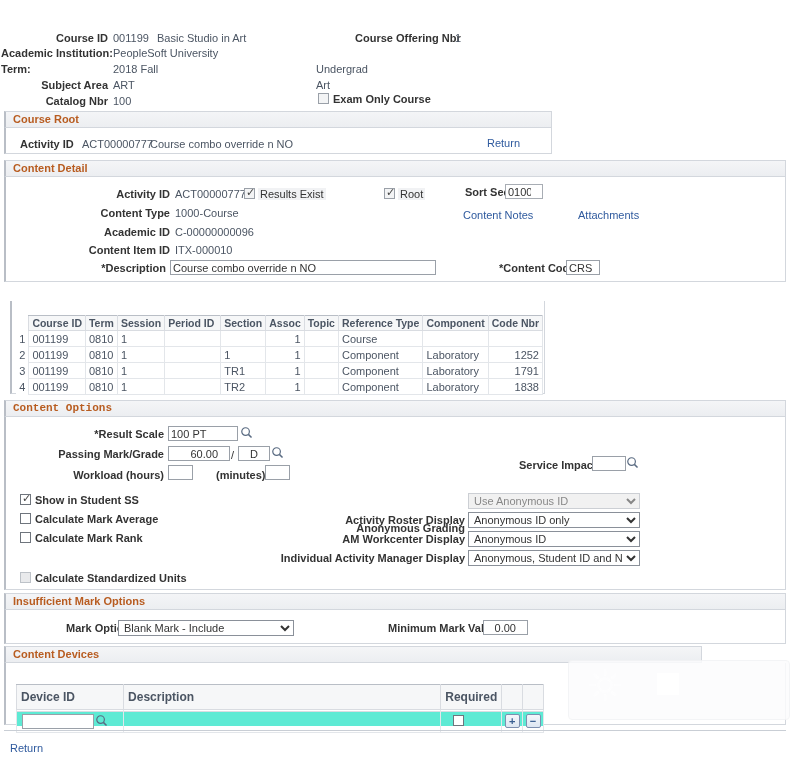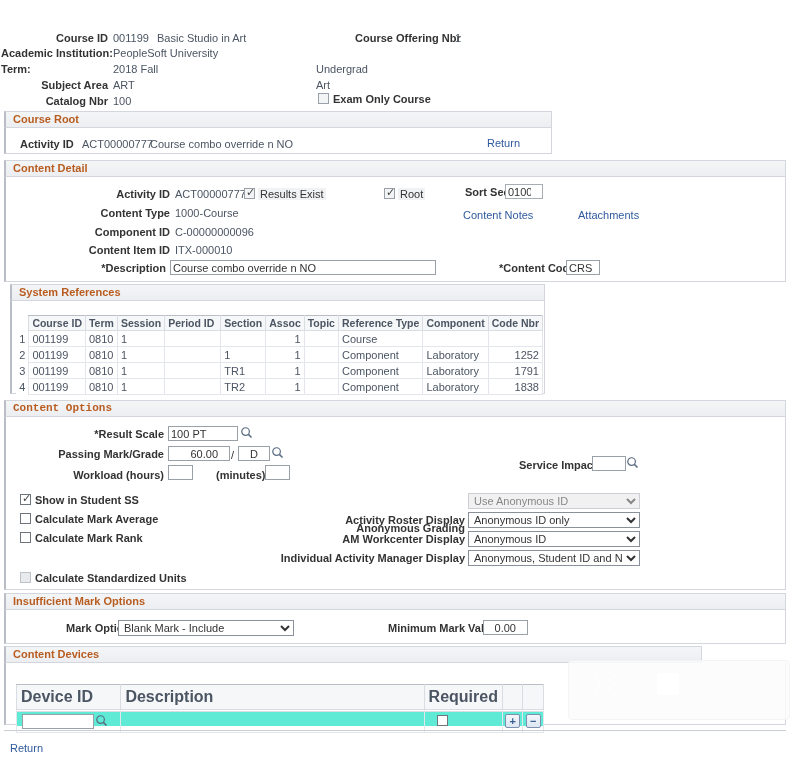--- a/index.html
+++ b/index.html
@@ -112,21 +112,21 @@
     text-align:right; border:none; color:#4b5563; padding-right:3px;
   }
   table.grid th.rownumh { border:none; background:transparent; }
   table.grid td.num { text-align:right; }
 
   
   table.dev { position:absolute; border-collapse:collapse; font-size:11px; }
   table.dev th {
     background:#f6f7f8; color:#4b5563; font-weight:bold; text-align:left;
     padding:1px 4px; height:25px; border:1px solid #d9dce1;
-    border-top:1px solid #b9bec6; font-size:16px;
+    border-top:1px solid #b9bec6; font-size:12px;
   }
   table.dev td { border:1px solid #e3e6ea; height:23px; padding:2px 4px; }
 
   .plusbtn, .minusbtn {
     display:inline-block; width:15px; height:14px;
     border:1px solid #7d8fb0; border-radius:2px;
     background:linear-gradient(to bottom,#f4f7fb,#dde6f2);
     color:#3a5f92; font-size:11px; line-height:12px; text-align:center;
     cursor:pointer; font-weight:bold;
   }
@@ -202,35 +202,32 @@
 
   <div class="lbl b" style="left:465px; top:186px;">Sort Seq</div>
   <input class="inp ro num" style="left: 505px; top: 184px; width: 38px;" readonly="" value="0100">
 
   <div class="lbl b r" style="left:40px; top:207px; width:130px;">Content Type</div>
   <div class="val" style="left:175px; top:207px;">1000-Course</div>
 
   <a class="lnk" style="left:463px; top:209px;">Content Notes</a>
   <a class="lnk" style="left:578px; top:209px;">Attachments</a>
 
-  <div class="lbl b r" style="left:40px; top:226px; width:130px;">Component ID</div>
+  <div class="lbl b r" style="left:40px; top:226px; width:130px;">Academic ID</div>
   <div class="val" style="left:175px; top:226px;">C-00000000096</div>
 
   <div class="lbl b r" style="left:40px; top:244px; width:130px;">Content Item ID</div>
   <div class="val" style="left:175px; top:244px;">ITX-000010</div>
 
   <div class="lbl b r" style="left:40px; top:262px; width:126px;">*Description</div>
   <input class="inp" style="left: 170px; top: 260px; width: 266px;" value="Course combo override n NO">
 
   <div class="lbl b" style="left:499px; top:262px;">*Content Code</div>
   <input class="inp" style="left: 566px; top: 260px; width: 34px;" value="CRS">
 
-  <div class="sect" style="left:10px; top:284px; width:535px;">
-    <div class="t">System References</div>
-  </div>
   <div class="sect-body" style="left:10px; top:301px; width:535px; height:93px;"></div>
 
   <div class="grp" style="left:16px; top:300px; width:527px;">
     <div class="t">Details</div>
   </div>
 
   <table class="grid" style="left:16px; top:315px; width:527px;">
     <thead>
       <tr>
         <th class="rownumh" style="width:16px;"></th>

